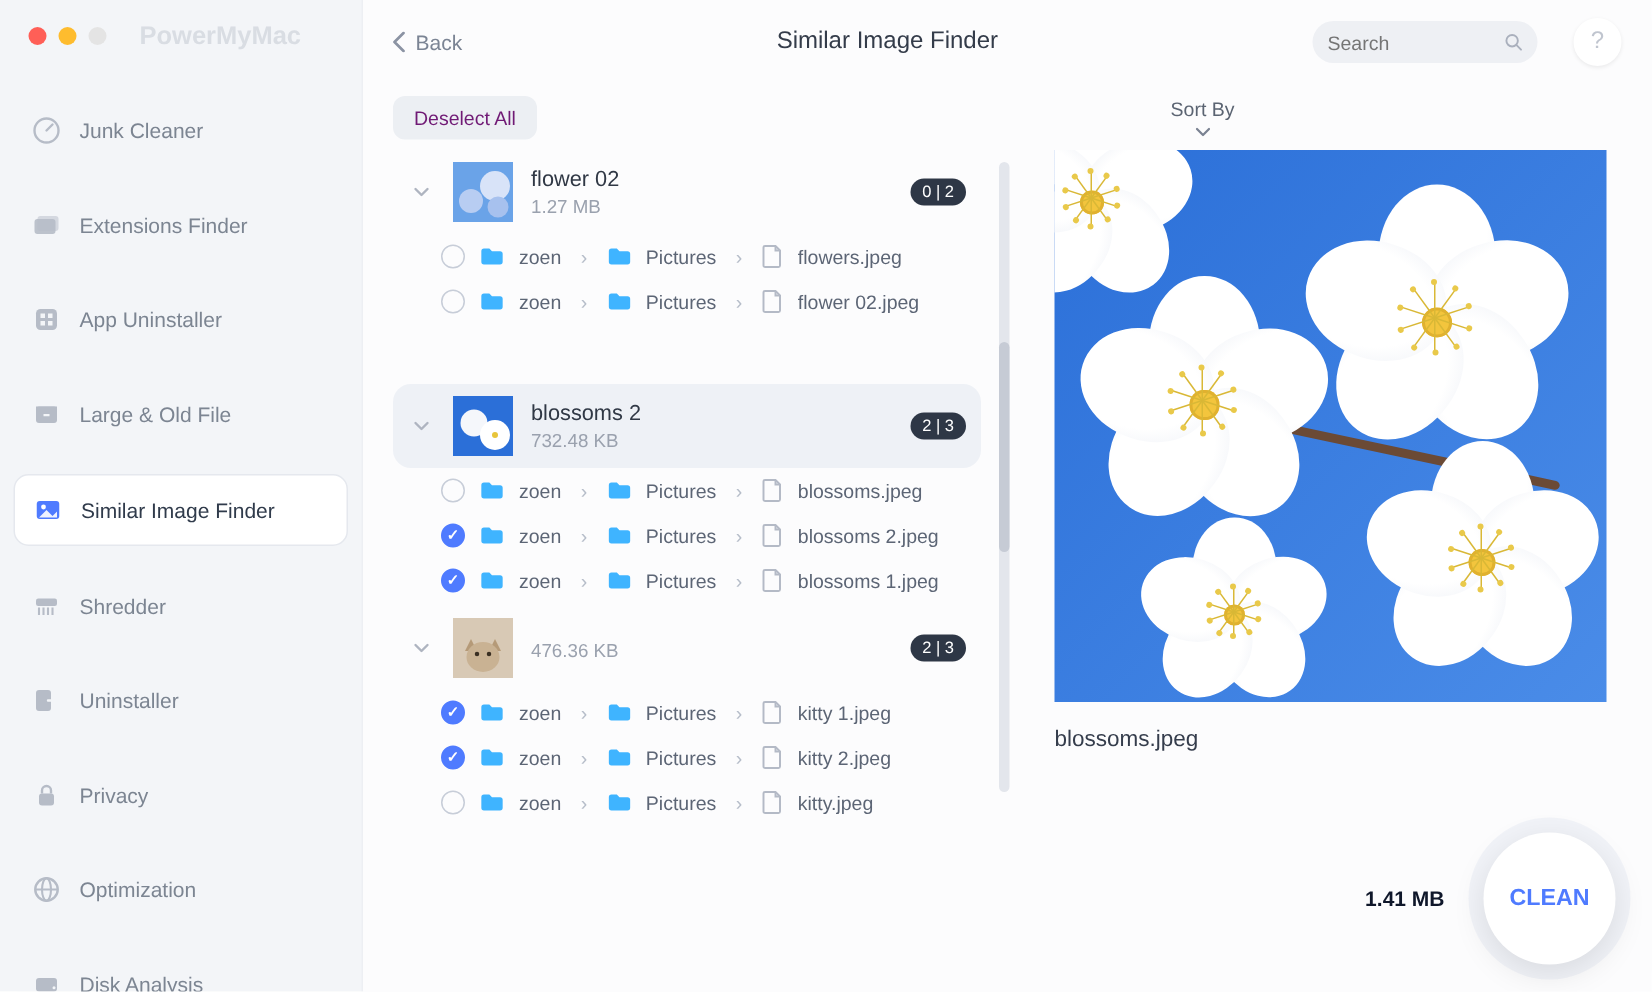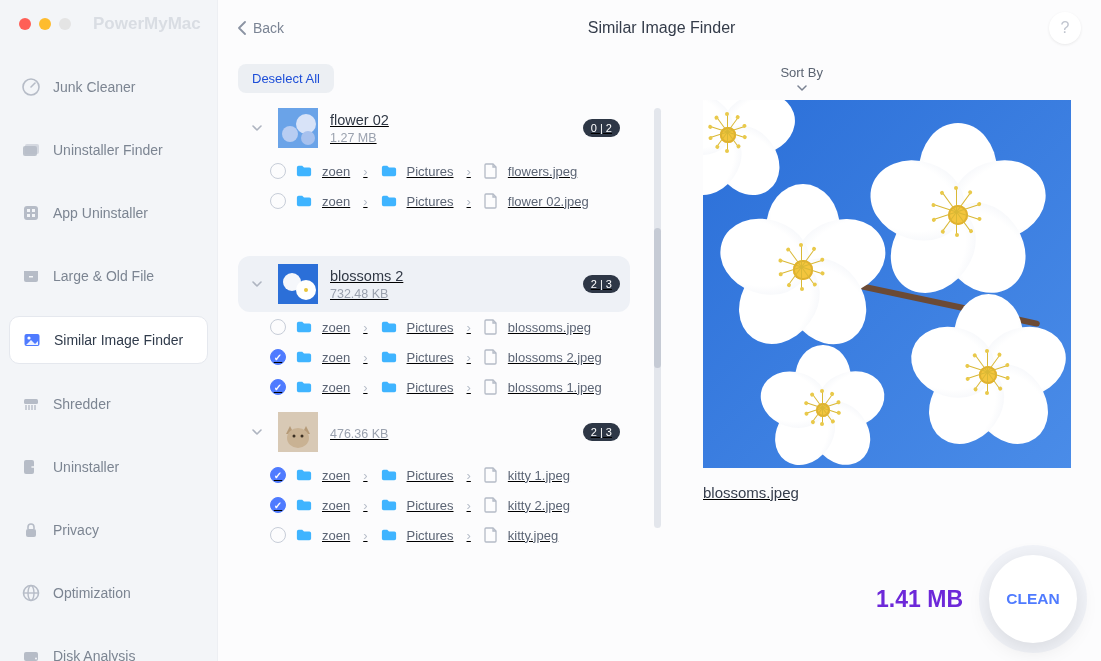--- a/index.html
+++ b/index.html
@@ -19,23 +19,23 @@
 .nav-item.active .nicon { color:#4f7bff; }
 .user-pill { margin-top:auto; background:#e9ecf1; border-radius:9px; text-align:center; padding:11px; color:#a16207; font-size:14px; }
 .main { flex:1; display:flex; flex-direction:column; position:relative; background:#fcfcfd;}
 .topbar { height:56px; display:flex; align-items:center; padding:0 20px; gap:14px;}
 .back { display:flex; align-items:center; gap:6px; color:#7b8494; font-size:14px; cursor:pointer;}
 .title { flex:1; text-align:center; color:#343c4a; font-size:16px; }
 .search { width:150px; height:28px; background:#eef0f4; border-radius:14px; display:flex; align-items:center; padding:0 10px; gap:8px; color:#a2a9b6; font-size:13px;}
 .search input { border:none; background:transparent; outline:none; width:100%; color:#4a4f5a; font-size:13px;}
 .help { width:32px; height:32px; border-radius:50%; background:#fff; display:flex; align-items:center; justify-content:center; color:#c0c5cf; box-shadow:0 1px 3px rgba(0,0,0,0.08); margin-left:10px;}
 .controls { height:44px; display:flex; align-items:center; padding:0 20px; gap:14px;}
-.deselect { background:#eceff3; color:#1d4ed8; font-size:13px; padding:7px 14px; border-radius:8px; cursor:pointer;}
+.deselect { background:#eceff3; color:#701a75; font-size:13px; padding:7px 14px; border-radius:8px; cursor:pointer;}
 .sortby { margin-left:auto; margin-right:258px; color:#5b6472; font-size:13px; display:flex; align-items:center; gap:4px; cursor:pointer;flex-direction:column;}
-.content { flex:1; display:flex; padding:0 0 16px 20px; gap:16px; overflow:hidden;text-decoration:underline;}
+.content { flex:1; display:flex; padding:0 0 16px 20px; gap:4px; overflow:hidden;}
 .list { width:400px; overflow-y:auto; padding-right:8px; padding-bottom:90px;}
 .scrollbar { width:7px; background:#e3e6ec; border-radius:4px; margin:8px 6px 100px 0; height:420px; align-self:flex-start;}
 .scrollbar .thumb { width:100%; height:140px; background:#c6cbd5; border-radius:4px; margin-top:120px;}
 .preview { flex:1; padding:0 30px 0 20px; display:flex; flex-direction:column; align-items:center;}
 .preview-img { width:368px; height:368px; background:linear-gradient(135deg,#2b6fd8 0%, #4a8ce8 100%); display:flex; align-items:center; justify-content:center; position:relative; overflow:hidden;}
 .preview-label { align-self:flex-start; color:#353d4c; font-size:15px; margin-top:16px; margin-left:0;}
 .group { margin-bottom:2px;}
 .group-head { display:flex; align-items:center; padding:8px 10px; gap:12px; border-radius:12px; position:relative;}
 .group-head.selected { background:#eef1f6;margin-top:40px;}
 .chev { width:18px; height:18px; display:flex; align-items:center; justify-content:center; color:#aeb4c0; cursor:pointer;}
@@ -46,21 +46,21 @@
 .badge { background:#2e3746; color:#fff; font-size:11px; padding:3px 8px; border-radius:10px; font-weight:500;}
 .file-row { display:flex; align-items:center; gap:10px; padding:7px 10px 7px 32px; font-size:13px;}
 .chk { width:16px; height:16px; border-radius:50%; border:1.5px solid #c7cdd8; flex-shrink:0; cursor:pointer; display:flex; align-items:center; justify-content:center;}
 .chk.checked { background:#4f7bff; border-color:#4f7bff; }
 .chk.checked::after { content:"✓"; color:#fff; font-size:10px; font-weight:bold;}
 .folder-icon { width:16px; height:14px; color:#3fb4ff; flex-shrink:0;}
 .file-icon { width:14px; height:16px; color:#b4bac6; flex-shrink:0;}
 .crumb { color:#5c6575;}
 .sep { color:#b6bdc9; margin:0 3px;}
 .footer { position:absolute; bottom:18px; right:24px; display:flex; align-items:center; gap:26px;}
-.size-total { color:#6d28d9; font-weight:700; font-size:23px;margin-left:23px;}
+.size-total { color:#0f172a; font-weight:700; font-size:14px;margin-left:23px;}
 .clean-btn { width:88px; height:88px; border-radius:50%; background:#fff; box-shadow:0 6px 22px rgba(0,0,0,0.10), 0 0 0 10px rgba(240,242,247,0.9); display:flex; align-items:center; justify-content:center; color:#4f7bff; font-weight:700; font-size:15.5px; cursor:pointer;}
 .petal { position:absolute; width:46%; height:56%; background:radial-gradient(ellipse at 50% 35%, #fff 0 60%, #edf0f6 100%); border-radius:50% 50% 48% 48%; }
 .center { position:absolute; width:12%; height:12%; left:44%; top:44%; border-radius:50%; background:#f3c53d; box-shadow:0 0 0 2px #e0b12f inset;}
 </style>
 </head>
 <body>
 
 <div class="window">
   <div class="sidebar">
     <div class="traffic">
@@ -79,21 +79,21 @@
           </span>
           <span>Junk Cleaner</span>
         </div>
         <div class="nav-item">
           <span class="nicon">
             <svg width="20" height="20" viewBox="0 0 20 20">
               <rect x="2" y="6" width="14" height="10" rx="2" fill="currentColor" opacity="0.9"></rect>
               <rect x="4" y="4" width="14" height="10" rx="2" fill="currentColor" opacity="0.5"></rect>
             </svg>
           </span>
-          <span>Uninstaller Finder</span>
+          <span>Extensions Finder</span>
         </div>
         <div class="nav-item">
           <span class="nicon">
             <svg width="20" height="20" viewBox="0 0 20 20">
               <rect x="3" y="3" width="14" height="14" rx="3" fill="currentColor"></rect>
               <rect x="6" y="6" width="3" height="3" fill="#f3f5f8"></rect>
               <rect x="11" y="6" width="3" height="3" fill="#f3f5f8"></rect>
               <rect x="6" y="11" width="3" height="3" fill="#f3f5f8"></rect>
               <rect x="11" y="11" width="3" height="3" fill="#f3f5f8"></rect>
             </svg>
@@ -175,20 +175,27 @@
 
   <div class="main">
     <div class="topbar">
       <div class="back">
         <svg width="9" height="14" viewBox="0 0 9 14">
             <path d="M7 1 L1 7 L7 13" stroke="#8b93a3" stroke-width="1.8" fill="none" stroke-linecap="round" stroke-linejoin="round"></path>
           </svg>
         <span>Back</span>
       </div>
       <div class="title">Similar Image Finder</div>
+      <div class="search">
+        <input placeholder="Search" style="">
+        <svg width="14" height="14" viewBox="0 0 14 14">
+            <circle cx="6" cy="6" r="4.5" stroke="#aab0bd" stroke-width="1.5" fill="none"></circle>
+            <line x1="9.5" y1="9.5" x2="13" y2="13" stroke="#aab0bd" stroke-width="1.5" stroke-linecap="round"></line>
+          </svg>
+      </div>
       <div class="help">
           <span>?</span>
         </div>
     </div>
 
     <div class="controls">
       <div class="deselect">Deselect All</div>
       <div class="sortby">
         <span>Sort By</span>
         <svg width="10" height="8" viewBox="0 0 10 8">

